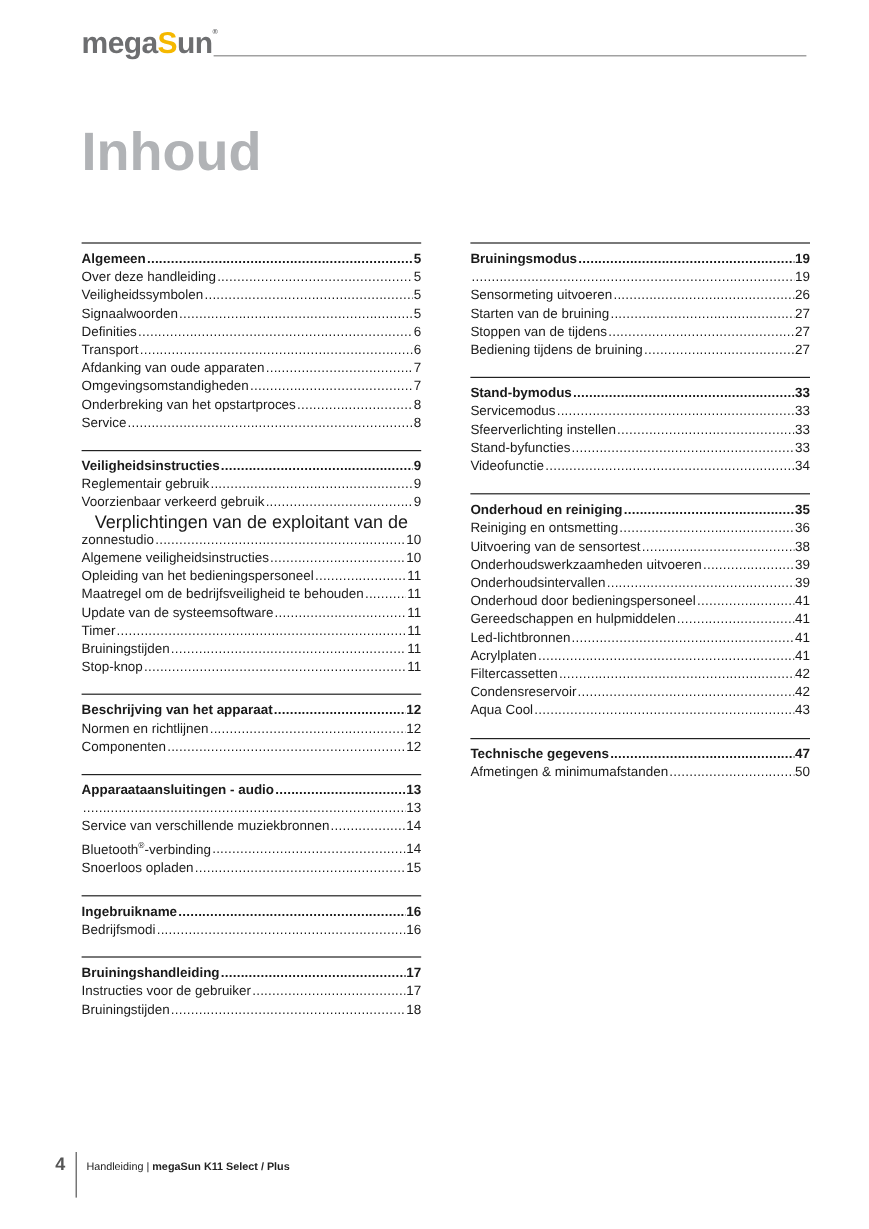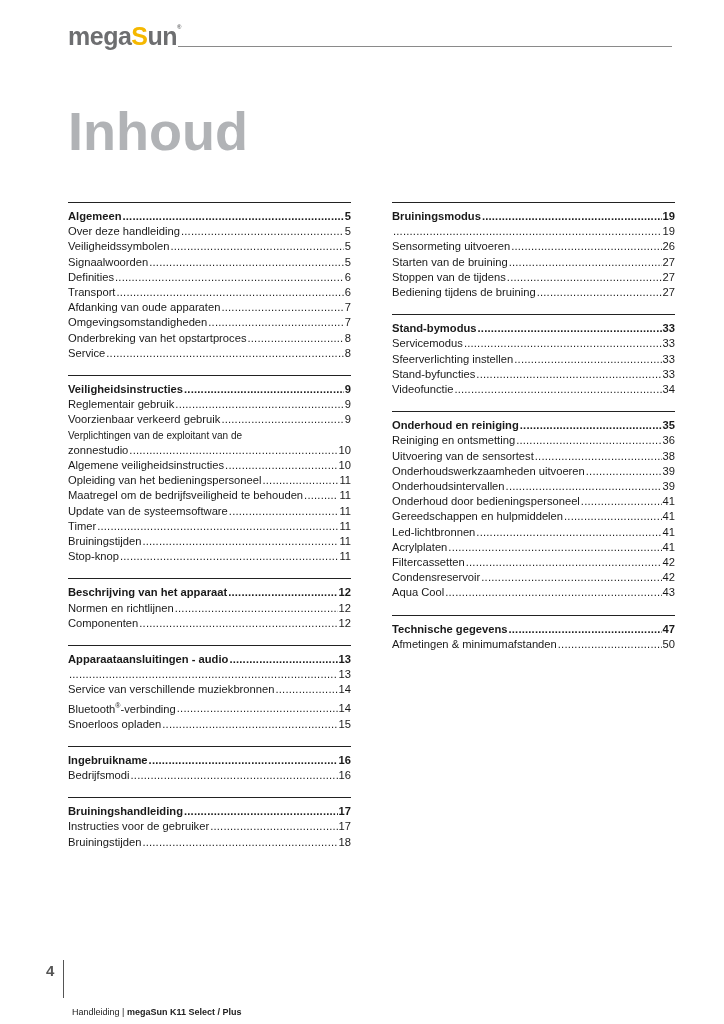--- a/index.html
+++ b/index.html
@@ -3,37 +3,37 @@
 <meta charset="utf-8">
 <style>
   html, body { margin: 0; padding: 0; background: #ffffff; }
   body { width: 724px; height: 1024px; position: relative; overflow: hidden;
          font-family: "Liberation Sans", sans-serif; color: #1a1a1a; }
   .logo { position: absolute; left: 68px; top: 22px; font-size: 25px; font-weight: bold;
           letter-spacing: -0.5px; color: #6d6e70; font-family: "Liberation Sans", sans-serif; }
   .logo .sun-s { color: #f5b800; }
   .logo sup { font-size: 6px; vertical-align: top; position: relative; top: 2px; color: #6d6e70; }
   .header-rule { position: absolute; left: 178px; top: 46px; width: 494px; height: 1px; background: #8a8a8a; }
-  .title { position: absolute; left: 68px; top: 104px; font-size: 54px; font-weight: bold;
+  .title { position: absolute; left: 68px; top: 104px; font-size: 45px; font-weight: bold;
            color: #b1b3b6; margin: 0; line-height: 1; }
-  .col { position: absolute; top: 202px; width: 283px; }
+  .col { position: absolute; top: 202px; width: 283px; text-align: center; }
   .col.left { left: 68px; }
   .col.right { left: 392px; }
   .section { border-top: 1.5px solid #222; padding-top: 6px; margin-bottom: 14px; }
   .entry { display: flex; align-items: baseline; font-size: 11.2px; line-height: 15.2px; color: #1a1a1a; white-space: nowrap; }
   .entry.head { font-weight: bold; }
   .entry .lbl { flex: 0 0 auto; }
   .entry .dots { flex: 1 1 auto; overflow: hidden; margin: 0 1px; }
   .entry .dots::before { content: "........................................................................................................................................................"; letter-spacing: 0.2px; }
   .entry .pg { flex: 0 0 auto; }
-  .entry-wrap { font-size: 10px; line-height: 15.2px; color: #1a1a1a; white-space: nowrap; }
+  .entry-wrap { font-size: 15px; line-height: 15.2px; color: #1a1a1a; white-space: nowrap; }
   .footer { position: absolute; left: 46px; top: 960px; }
   .footer .pnum { position: absolute; left: 0; top: 2px; font-size: 15px; font-weight: bold; color: #555; }
   .footer .vrule { position: absolute; left: 17px; top: 0; width: 1px; height: 38px; background: #555; }
-  .footer .ftext { position: absolute; left: 26px; top: 7px; font-size: 9px; color: #222; white-space: nowrap; margin-top: 40px; }
+  .footer .ftext { position: absolute; left: 26px; top: 7px; font-size: 9px; color: #222; white-space: nowrap; }
   .footer .ftext b { font-weight: bold; }
   sup.reg { font-size: 7px; }
 </style>
 </head>
 <body>
 
 <div class="logo"><span>mega</span><span class="sun-s">S</span><span>un</span><sup>®</sup></div>
 <div class="header-rule"></div>
 
 <h1 class="title">Inhoud</h1>

